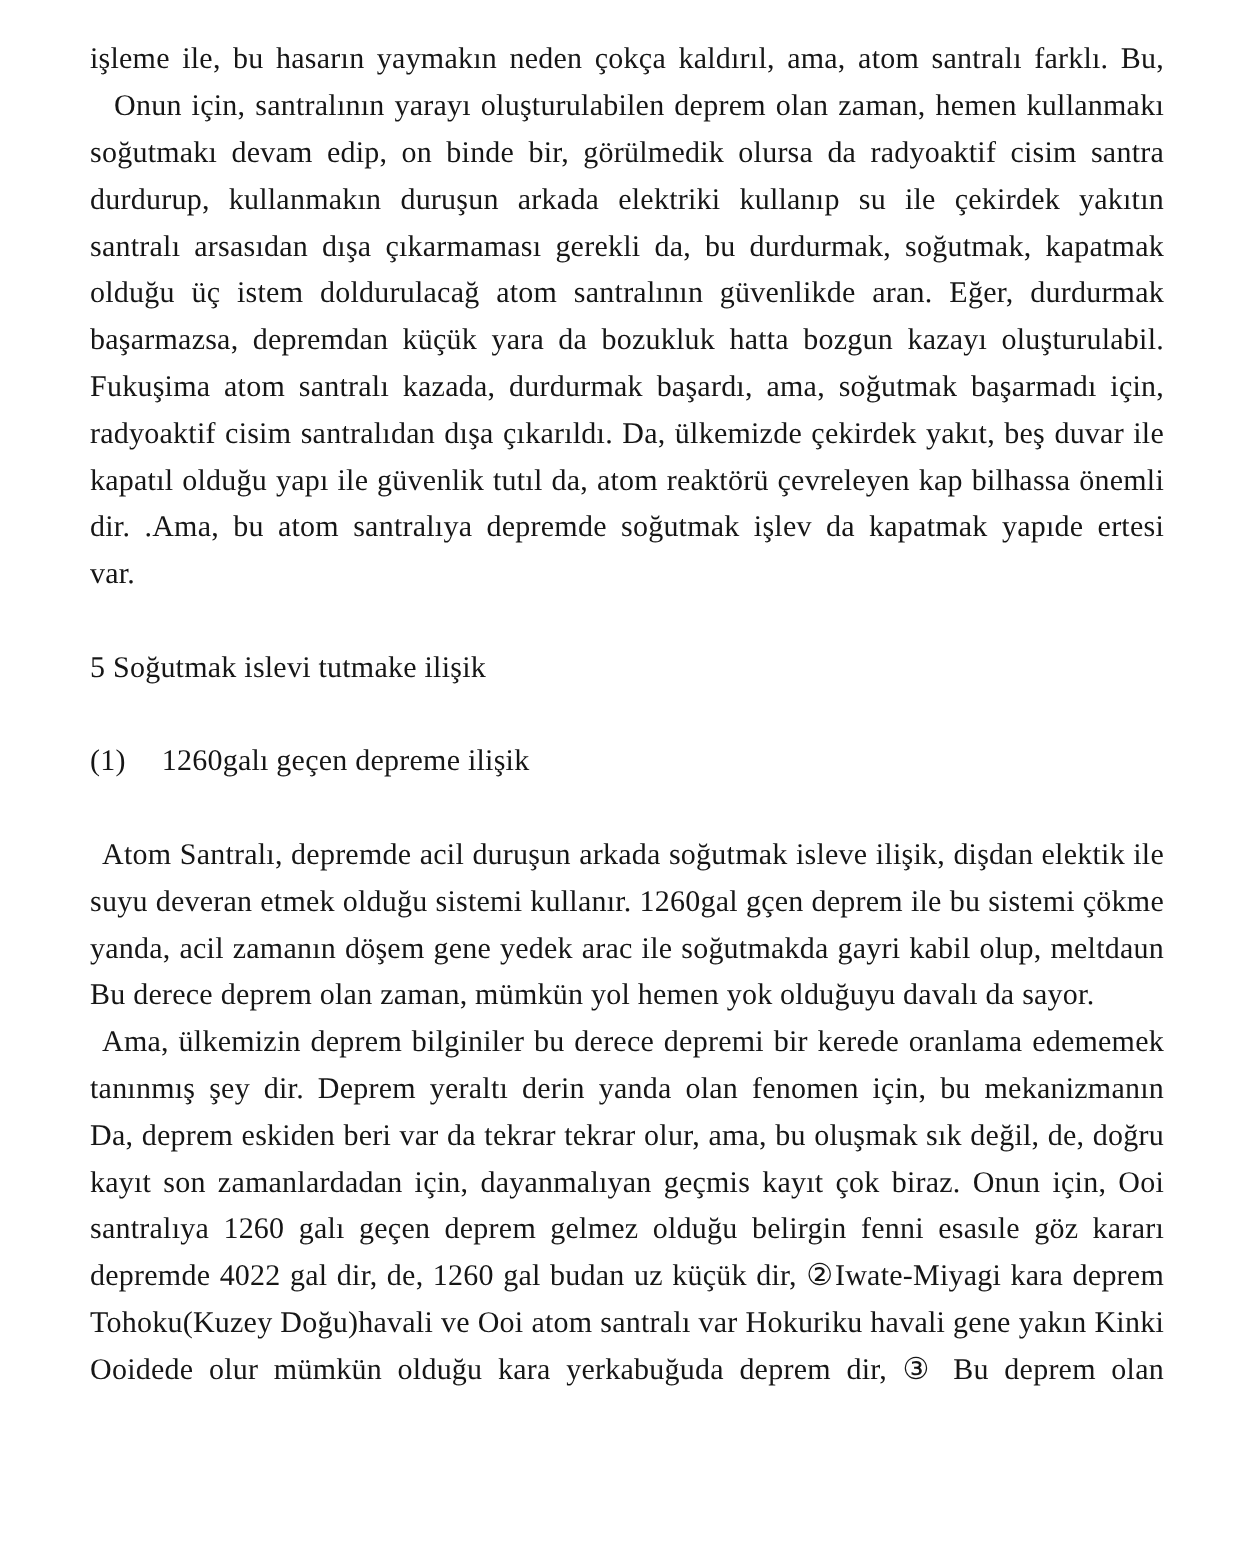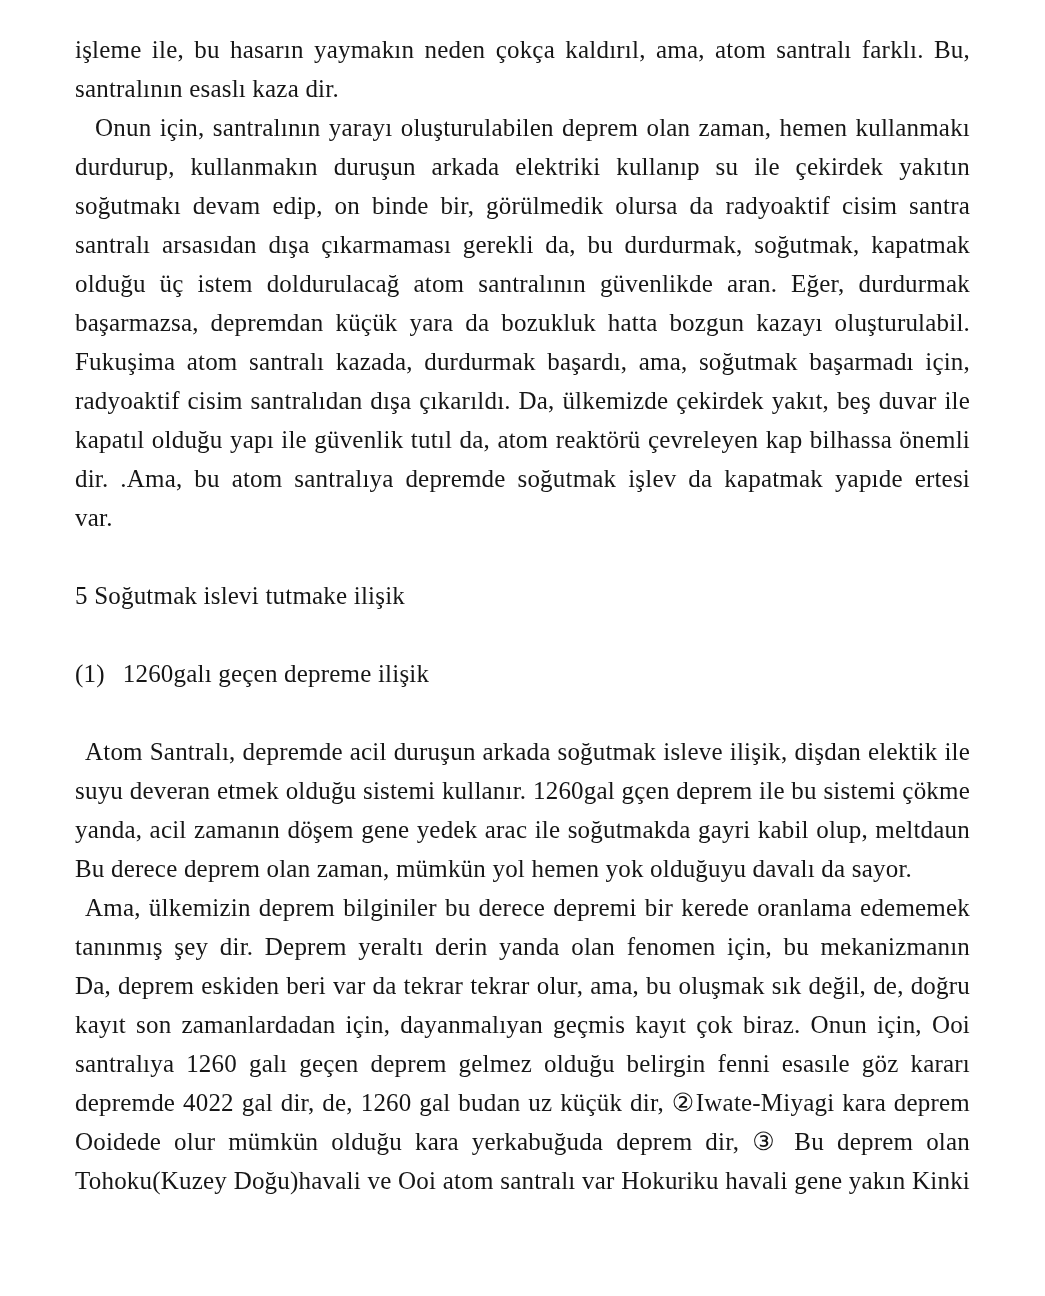--- a/index.html
+++ b/index.html
@@ -28,37 +28,36 @@
     overflow: hidden;
     letter-spacing: 0.2px;
   }
   .left {
     text-align: left;
     text-align-last: left;
   }
   .sp { height: 39px; }
   .ind20 { text-indent: 20px; }
   .ind10 { text-indent: 10px; }
-  .subgap { margin-left: 18px; }
+  .subgap { margin-left: 30px; }
 </style>
 </head>
 <body>
 
 <div class="page">
   <div class="content">
 
     <div>
       <p class="ln">işleme ile, bu hasarın yaymakın neden çokça kaldırıl, ama, atom santralı farklı. Bu, atom</p>
-      <p class="ln left">santralının esaslı kaza dir.</p>
     </div>
 
     <div>
       <p class="ln ind20">Onun için, santralının yarayı oluşturulabilen deprem olan zaman, hemen kullanmakı</p>
+      <p class="ln">soğutmakı devam edip, on binde bir, görülmedik olursa da radyoaktif cisim santra</p>
       <p class="ln">durdurup, kullanmakın duruşun arkada elektriki kullanıp su ile çekirdek yakıtın</p>
-      <p class="ln">soğutmakı devam edip, on binde bir, görülmedik olursa da radyoaktif cisim santra</p>
       <p class="ln">santralı arsasıdan dışa çıkarmaması gerekli da, bu durdurmak, soğutmak, kapatmak</p>
       <p class="ln">olduğu üç istem doldurulacağ atom santralının güvenlikde aran. Eğer, durdurmak</p>
       <p class="ln">başarmazsa, depremdan küçük yara da bozukluk hatta bozgun kazayı oluşturulabil.</p>
       <p class="ln">Fukuşima atom santralı kazada, durdurmak başardı, ama, soğutmak başarmadı için,</p>
       <p class="ln">radyoaktif cisim santralıdan dışa çıkarıldı. Da, ülkemizde çekirdek yakıt, beş duvar ile</p>
       <p class="ln">kapatıl olduğu yapı ile güvenlik tutıl da, atom reaktörü çevreleyen kap bilhassa önemli</p>
       <p class="ln">dir. .Ama, bu atom santralıya depremde soğutmak işlev da kapatmak yapıde ertesi kusur</p>
       <p class="ln left">var.</p>
     </div>
 
@@ -79,18 +78,18 @@
       <p class="ln left">Bu derece deprem olan zaman, mümkün yol hemen yok olduğuyu davalı da sayor.</p>
     </div>
 
     <div>
       <p class="ln ind10">Ama, ülkemizin deprem bilginiler bu derece depremi bir kerede oranlama edememek</p>
       <p class="ln">tanınmış şey dir. Deprem yeraltı derin yanda olan fenomen için, bu mekanizmanın analiz</p>
       <p class="ln">Da, deprem eskiden beri var da tekrar tekrar olur, ama, bu oluşmak sık değil, de, doğru</p>
       <p class="ln">kayıt son zamanlardadan için, dayanmalıyan geçmis kayıt çok biraz. Onun için, Ooi atom</p>
       <p class="ln">santralıya 1260 galı geçen deprem gelmez olduğu belirgin fenni esasıle göz kararı</p>
       <p class="ln">depremde 4022 gal dir, de, 1260 gal budan uz küçük dir, ②Iwate-Miyagi kara deprem</p>
+      <p class="ln">Tohoku(Kuzey Doğu)havali ve Ooi atom santralı var Hokuriku havali gene yakın Kinki</p>
       <p class="ln">Ooidede olur mümkün olduğu kara yerkabuğuda deprem dir, ③ Bu deprem olan</p>
-      <p class="ln">Tohoku(Kuzey Doğu)havali ve Ooi atom santralı var Hokuriku havali gene yakın Kinki</p>
     </div>
 
   </div>
 </div>
 
 </body></html>

